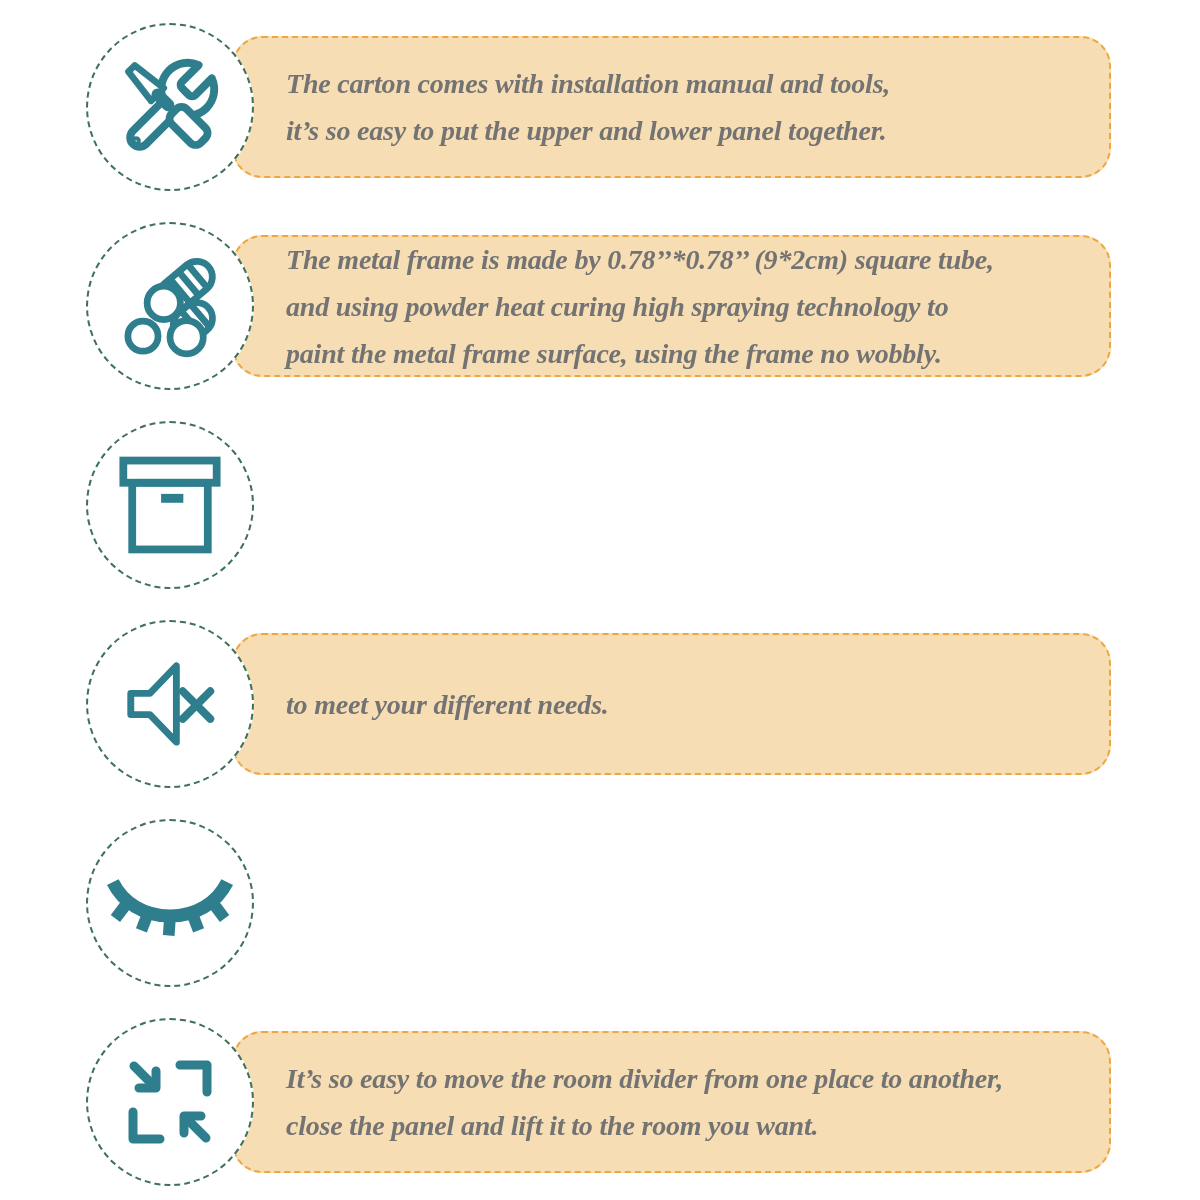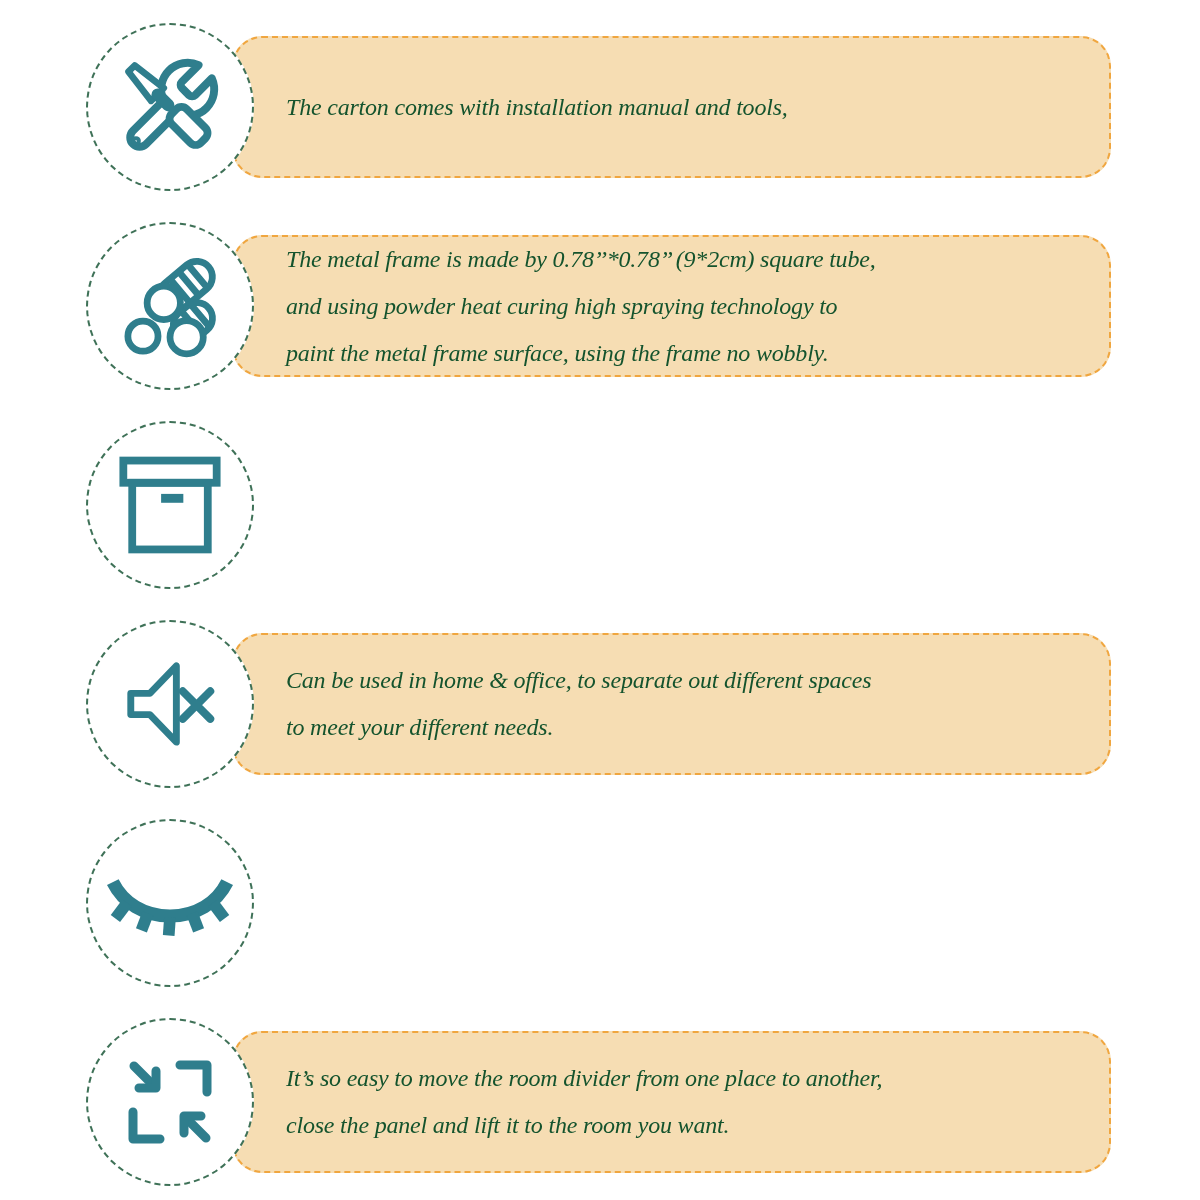--- a/index.html
+++ b/index.html
@@ -31,24 +31,24 @@
     background: #f6ddb3;
     border: 2.5px dashed #f0a63f;
     border-radius: 30px;
     display: flex;
     flex-direction: column;
     justify-content: center;
     padding: 0 14px 0 52px;
     z-index: 1;
   }
   .line {
-    font-size: 24px;
-    font-weight: normal;
+    font-size: 28px;
+    font-weight: bold;
     font-style: italic;
-    color: #14532d;
+    color: #737373;
     line-height: 47px;
     letter-spacing: -0.2px;
     white-space: nowrap;
   }
   .circle {
     position: absolute;
     left: 86px;
     top: 50%;
     transform: translateY(-50%);
     width: 164px;
@@ -64,20 +64,21 @@
   svg { display: block; }
 </style>
 </head>
 <body>
 
 <div class="page">
 
   <div class="row">
     <div class="panel">
       <div class="line">The carton comes with installation manual and tools,</div>
+      <div class="line">it’s so easy to put the upper and lower panel together.</div>
     </div>
     <div class="circle">
       <svg viewBox="0 0 24 24" width="106" height="106" fill="none" stroke="#2f7e8d" stroke-width="1.8" stroke-linecap="round" stroke-linejoin="round">
         <path d="M14.7 6.3a1 1 0 0 0 0 1.4l1.6 1.6a1 1 0 0 0 1.4 0l3.77-3.77a6 6 0 0 1-7.94 7.94l-6.91 6.91a2.12 2.12 0 0 1-3-3l6.91-6.91a6 6 0 0 1 7.94-7.94l-3.76 3.76z"></path>
         <circle cx="4.3" cy="19.7" r="0.65" stroke-width="0.9"></circle>
         <path d="M2.6 4 L4 2.6 L10.6 7.7 L7.7 10.6 Z" fill="#ffffff" stroke-width="1.5"></path>
         <path d="M9.2 9.2 L11.6 11.6" stroke-width="2.8"></path>
         <rect x="11.55" y="13.9" width="9.3" height="4.8" rx="1.7" transform="rotate(45 16.2 16.3)" fill="#ffffff"></rect>
       </svg>
     </div>
@@ -111,21 +112,20 @@
       <svg viewBox="0 0 100 90" width="112" height="100" fill="none" stroke="#2f7e8d" stroke-width="7">
         <rect x="8" y="5" width="84" height="20"></rect>
         <rect x="16" y="25" width="68" height="60"></rect>
         <rect x="42" y="35" width="20" height="8" fill="#2f7e8d" stroke="none"></rect>
       </svg>
     </div>
   </div>
 
   <div class="row">
     <div class="panel">
-      <div class="line">Can be used in home &amp; office, to separate out different spaces</div>
       <div class="line">to meet your different needs.</div>
     </div>
     <div class="circle">
       <svg viewBox="0 0 100 100" width="106" height="106" fill="none" stroke="#2f7e8d" stroke-width="6.5" stroke-linejoin="round" stroke-linecap="round">
         <path d="M13 40 H31 L56 14 V86 L31 60 H13 Z"></path>
         <path d="M62 38 L88 64 M88 38 L62 64" stroke-width="7.5"></path>
       </svg>
     </div>
   </div>
 

